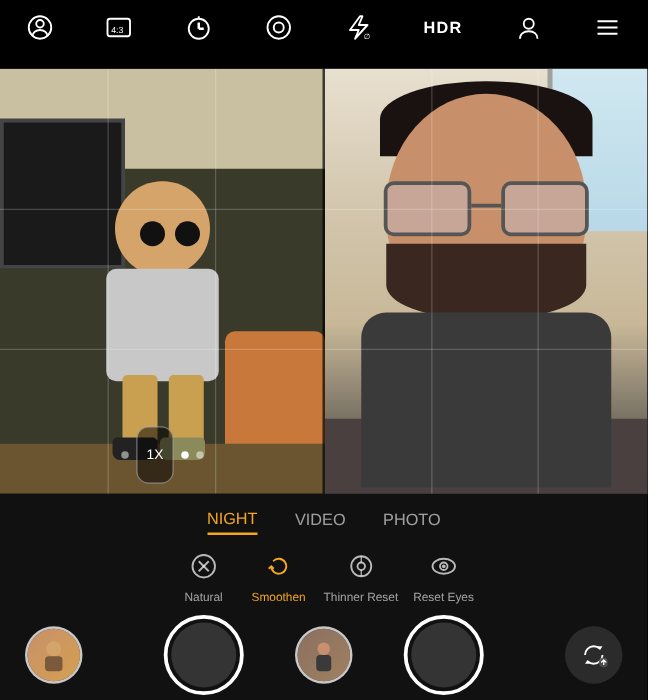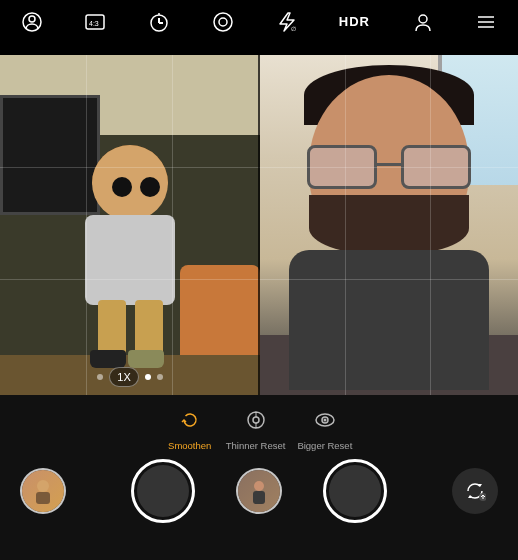--- a/index.html
+++ b/index.html
@@ -292,21 +292,21 @@
       border-radius: 50%;
       background: rgba(255,255,255,0.5);
     }
     .dot.active {
       background: #fff;
     }
     .zoom-badge {
       background: rgba(0,0,0,0.5);
       color: #fff;
       font-size: 11px;
-      padding: 3px 7px;
+      padding: 16px 7px;
       border-radius: 10px;
       border: 1px solid rgba(255,255,255,0.4);
     }
 
     .dot-indicators-right {
       position: absolute;
       bottom: 8px;
       left: 260px;
       right: 0;
       display: flex;
@@ -571,22 +571,37 @@
     <div class="dot-indicators-right">
       <div class="dot-yellow"></div>
     </div>
   </div>
 </div>
 
 <div class="cam-divider"></div>
 
 <div class="bottom-controls">
 
+  <div class="mode-tabs">
+    <div class="mode-tab active">NIGHT</div>
+    <div class="mode-tab">VIDEO</div>
+    <div class="mode-tab">PHOTO</div>
+  </div>
 
   <div class="filter-row">
+    <div class="filter-item">
+      <div class="filter-icon">
+        <svg width="22" height="22" viewBox="0 0 22 22" fill="none">
+          <circle cx="11" cy="11" r="9" stroke="rgba(255,255,255,0.7)" stroke-width="1.5"></circle>
+          <line x1="7" y1="7" x2="15" y2="15" stroke="rgba(255,255,255,0.7)" stroke-width="1.5"></line>
+          <line x1="15" y1="7" x2="7" y2="15" stroke="rgba(255,255,255,0.7)" stroke-width="1.5"></line>
+        </svg>
+      </div>
+      <div class="filter-label">Natural</div>
+    </div>
     <div class="filter-item">
       <div class="filter-icon active">
         <svg width="22" height="22" viewBox="0 0 22 22" fill="none">
           <path d="M5 11a6 6 0 1 0 1.5-4" stroke="#f5a623" stroke-width="1.5" fill="none"></path>
           <polyline points="3,13 5,11 7,13" stroke="#f5a623" stroke-width="1.5" fill="none"></polyline>
         </svg>
       </div>
       <div class="filter-label active">Smoothen</div>
     </div>
     <div class="filter-item">
@@ -601,21 +616,21 @@
       <div class="filter-label">Thinner Reset</div>
     </div>
     <div class="filter-item">
       <div class="filter-icon">
         <svg width="22" height="22" viewBox="0 0 22 22" fill="none">
           <ellipse cx="11" cy="11" rx="9" ry="6" stroke="rgba(255,255,255,0.7)" stroke-width="1.5"></ellipse>
           <circle cx="11" cy="11" r="3" stroke="rgba(255,255,255,0.7)" stroke-width="1.5"></circle>
           <circle cx="11" cy="11" r="1.5" fill="rgba(255,255,255,0.7)"></circle>
         </svg>
       </div>
-      <div class="filter-label">Bigger Reset</div>
+      <div class="filter-label">Reset Eyes</div>
     </div>
   </div>
 
   <div class="shutter-row">
 
     <div style="flex:1; display:flex; align-items:center;">
       <div class="thumb-circle">
         <div class="thumb-inner">
           <svg width="30" height="30" viewBox="0 0 30 30" fill="none">
             <circle cx="15" cy="10" r="6" fill="#d4a46a"></circle>

